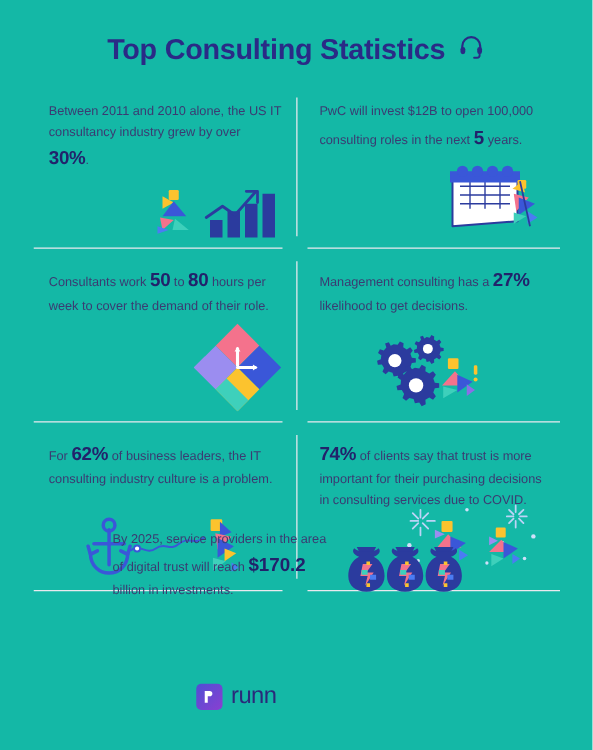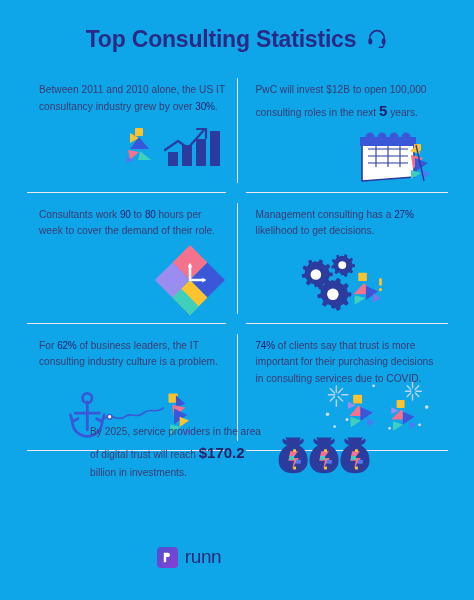--- a/index.html
+++ b/index.html
@@ -5,21 +5,21 @@
   * { box-sizing: border-box; margin: 0; padding: 0; }
   html, body {
     width: 474px; height: 600px;
     background: #ffffff;
     font-family: "Liberation Sans", sans-serif;
     overflow: hidden;
   }
   .page {
     position: relative;
     width: 474px; height: 600px;
-    background: #0ea5e9;
+    background: #14b8a6;
   }
 
   
   .title-row {
     position: absolute;
     top: 26px; left: 0; width: 474px;
     display: flex; align-items: center; justify-content: center;
     gap: 10px;
   }
   .title-text {
@@ -60,22 +60,22 @@
     width: 1px; background: #e9e9ef;
   }
 
   .stat-text {
     font-size: 10.2px;
     line-height: 1.62;
     color: #3b3b72;
     max-width: 190px;
   }
   .num {
-    font-size: 10px;
-    font-weight: normal;
+    font-size: 15px;
+    font-weight: bold;
     color: #22226b;
     letter-spacing: -0.2px;
   }
   .num-lg {
     font-size: 15px;
     font-weight: bold;
     color: #22226b;
   }
 
   .art { margin-top: 2px; }
@@ -187,21 +187,21 @@
             <path d="M68 20l8 36" stroke="#2b3b9e" stroke-width="1.4"></path>
           </svg>
         </div>
       </div>
     </div>
 
     <div class="row">
 
       <div class="cell div-right div-bottom">
         <div class="stat-text">
-          <span>Consultants work </span><span class="num">90</span><span> to </span><span class="num">80</span><span> hours per week to cover the demand of their role.</span>
+          <span>Consultants work </span><span class="num">50</span><span> to </span><span class="num">80</span><span> hours per week to cover the demand of their role.</span>
         </div>
         <div class="art art-wrap to-right">
           <svg width="76" height="76" viewBox="0 0 80 80" fill="none">
             <g transform="translate(40,40) rotate(45) translate(-26,-26)">
               <rect x="0" y="0" width="26" height="26" fill="#f4728c"></rect>
               <rect x="26" y="0" width="26" height="26" fill="#3a57d8"></rect>
               <rect x="0" y="26" width="26" height="26" fill="#9b8df0"></rect>
               <rect x="26" y="26" width="26" height="26" fill="#fcc32e"></rect>
               <rect x="0" y="39" width="26" height="13" fill="#9b8df0"></rect>
               <rect x="26" y="39" width="26" height="13" fill="#3ed0bb"></rect>

